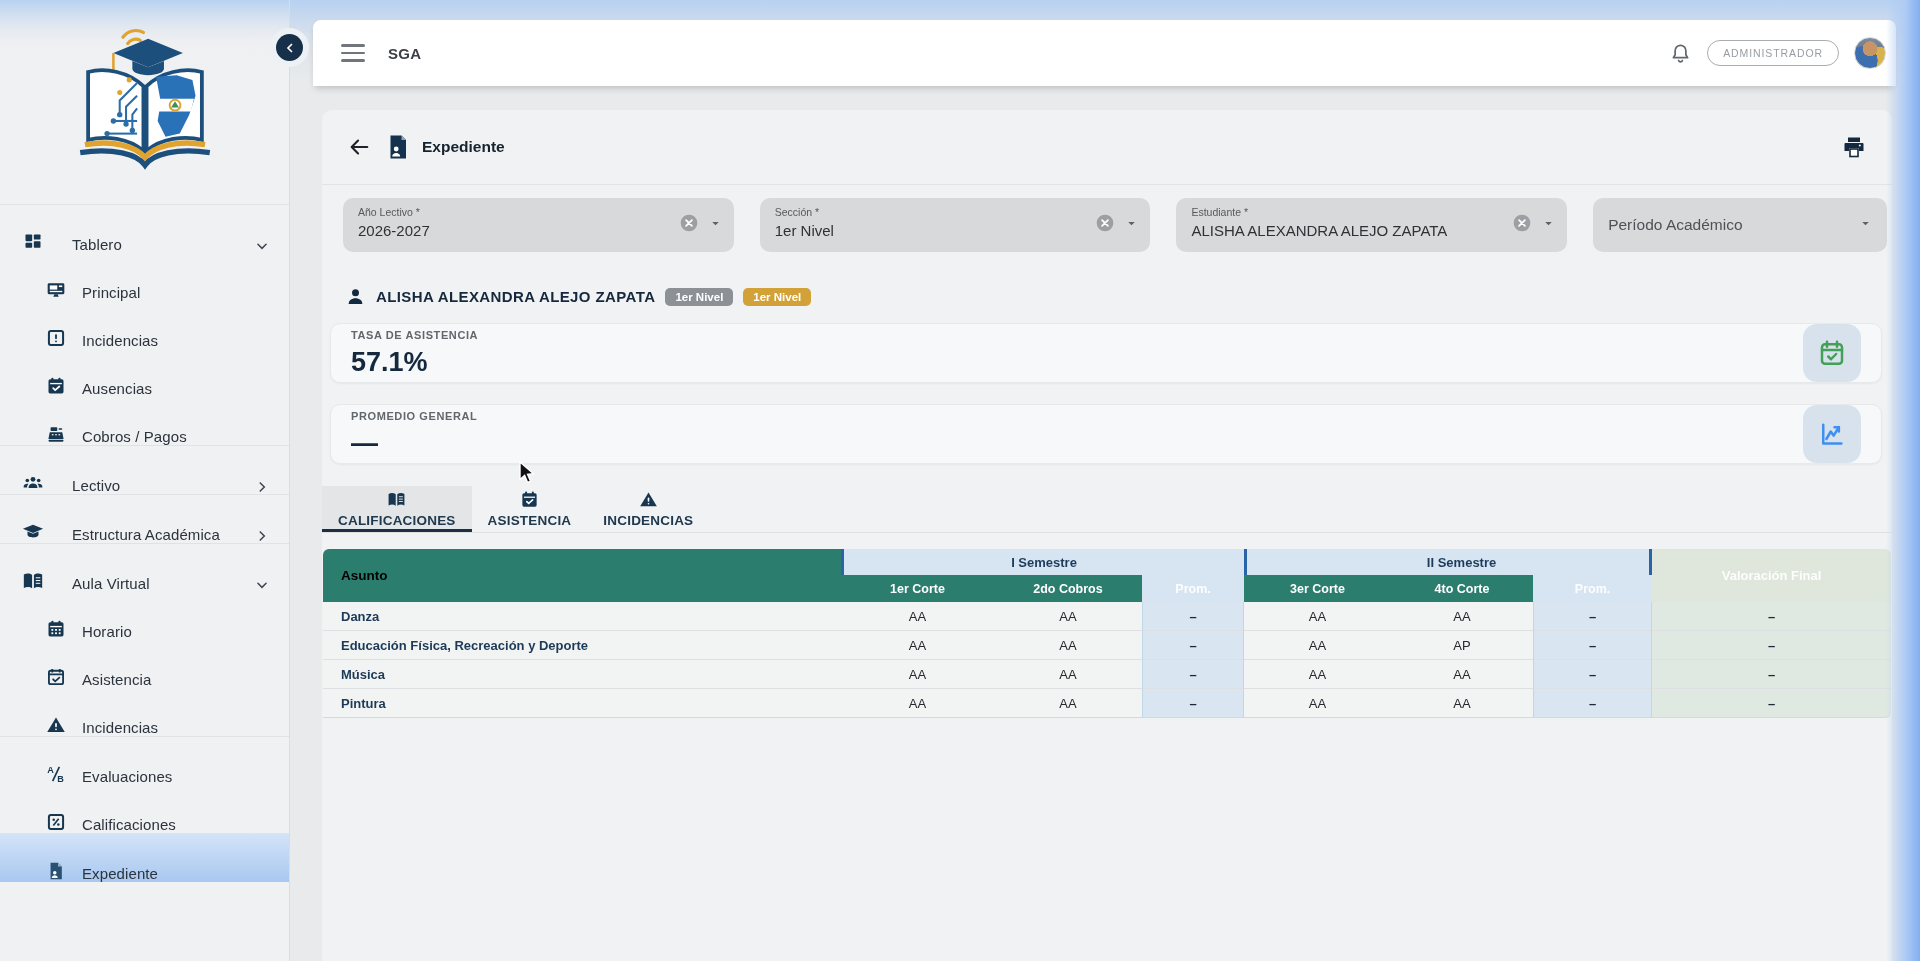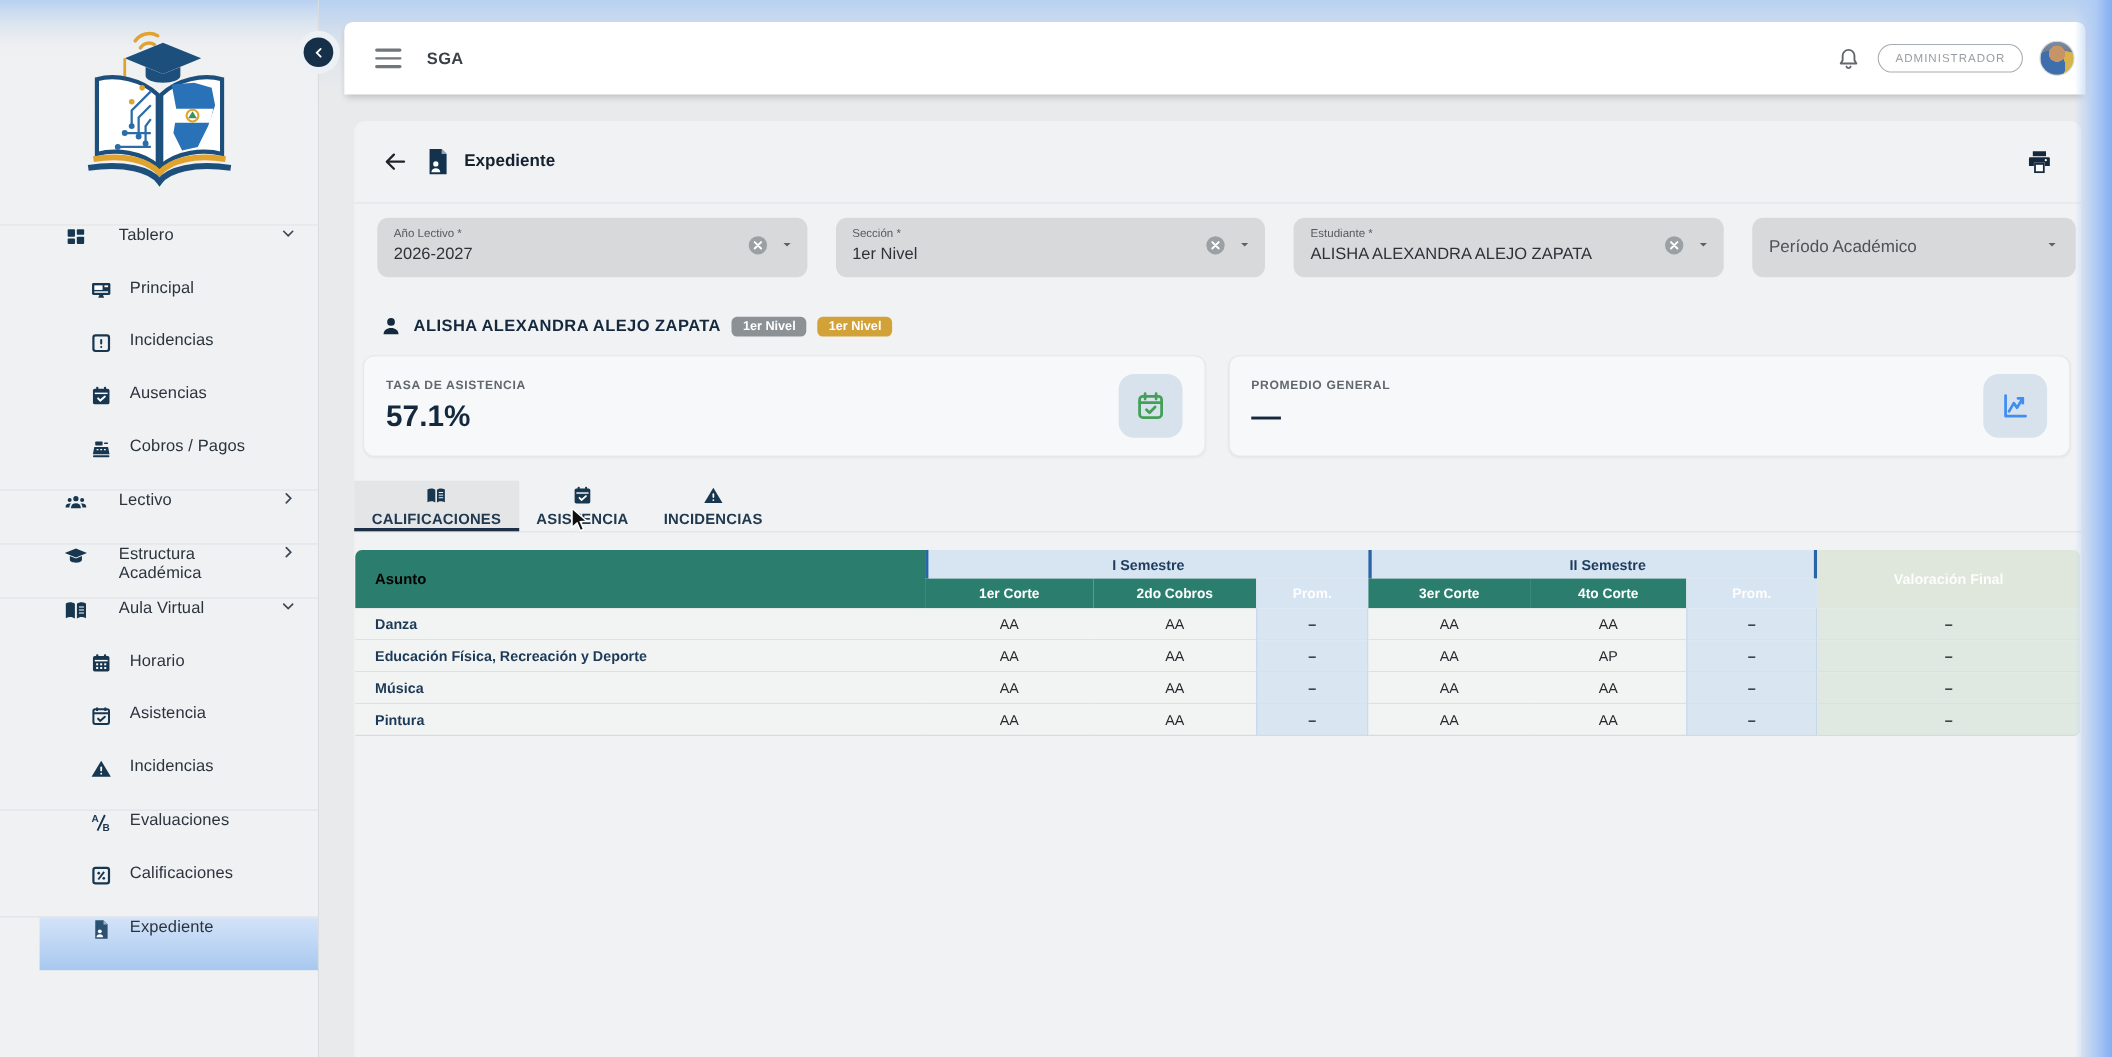--- a/index.html
+++ b/index.html
@@ -7,21 +7,21 @@
   .screen{position:relative;width:1920px;height:961px;overflow:hidden;
           background:linear-gradient(180deg,#b7d1f1 0px,#dfe4ea 42px,#e8eaec 80px,#e8eaec 100%);}
   
   .edge-right{position:absolute;top:0;right:0;width:34px;height:100%;z-index:60;pointer-events:none;
           background:linear-gradient(90deg,rgba(232,234,236,0) 0%,#b0ccf4 55%,#83aff2 100%);}
   
   .sidebar{position:absolute;left:0;top:0;width:290px;height:100%;z-index:10;
           background:linear-gradient(180deg,rgba(240,241,243,0) 0px,rgba(240,241,243,.92) 46px,#f0f1f3 110px);
           border-right:1px solid #d9dce0;box-sizing:border-box;}
   .logo-wrap{height:204px;display:flex;align-items:center;justify-content:center;border-bottom:1px solid #e1e3e6;}
-  .mi{display:flex;align-items:flex-start;height:48px;padding:0 20px 0 22px;cursor:pointer;box-sizing:border-box;margin-left:36px;}
+  .mi{display:flex;align-items:flex-end;height:48px;padding:0 20px 0 22px;cursor:pointer;box-sizing:border-box;}
   .mi .ic{width:22px;height:22px;display:flex;align-items:center;justify-content:center;margin-right:28px;flex:0 0 22px;}
   .mi.sub{padding-left:45px;}
   .mi.sub .ic{margin-right:15px;}
   .mi .lbl{font-size:15px;color:#2b333d;letter-spacing:.1px;}
   .mi .chev{margin-left:auto;display:flex;}
   .sep{height:1px;background:#e0e2e6;margin:0;}
   .mi.active{background:linear-gradient(180deg,#d3e3f8 0%,#a8c8f0 100%);}
   .collapse-btn{position:absolute;left:276px;top:34px;width:27px;height:27px;border-radius:50%;
           background:#16304a;z-index:40;display:flex;align-items:center;justify-content:center;
           box-shadow:0 0 0 6px #edf0f4;cursor:pointer;}
@@ -58,21 +58,21 @@
   .field .fvalue{font-size:15px;color:#2e3237;margin-top:4px;white-space:nowrap;overflow:hidden;}
   .fctrl{position:absolute;right:12px;top:0;height:100%;display:flex;align-items:center;gap:10px;}
   .fph{font-size:15.5px;color:#4d5257;flex:1;}
   
   .student{display:flex;align-items:center;gap:10px;padding-left:23px;margin-top:21px;}
   .student-name{font-size:15px;font-weight:bold;color:#15283c;letter-spacing:.4px;}
   .pill{padding:3px 10px;border-radius:5px;font-size:11.5px;font-weight:bold;color:#fff;}
   .pill.gray{background:#8c9196;}
   .pill.gold{background:#d2a238;}
   
-  .stats{display:flex;gap:21px;margin-top:16px;padding:0 10px 0 8px;}
+  .stats{display:flex;gap:21px;margin-top:16px;padding:0 10px 0 8px;flex-direction:column;}
   .stat{flex:1;background:#f7f8f9;border:1px solid #e7e9eb;border-radius:10px;height:92px;
           display:flex;align-items:center;padding:0 20px;box-sizing:border-box;box-shadow:0 1px 2px rgba(0,0,0,.05);}
   .stat-txt .stat-label{font-size:11px;font-weight:bold;color:#61676d;letter-spacing:.6px;}
   .stat-txt .stat-value{font-size:27px;font-weight:bold;color:#14293e;margin-top:6px;}
   .icon-box{margin-left:auto;width:58px;height:58px;border-radius:14px;background:#d8e2ec;
           display:flex;align-items:center;justify-content:center;}
   
   .tabs{display:flex;margin-top:22px;border-bottom:1px solid #dfe1e3;}
   .tab{height:46px;padding:4px 16px 0 16px;display:flex;flex-direction:column;align-items:center;
           justify-content:flex-start;gap:4px;cursor:pointer;border-bottom:3px solid transparent;box-sizing:border-box;}

